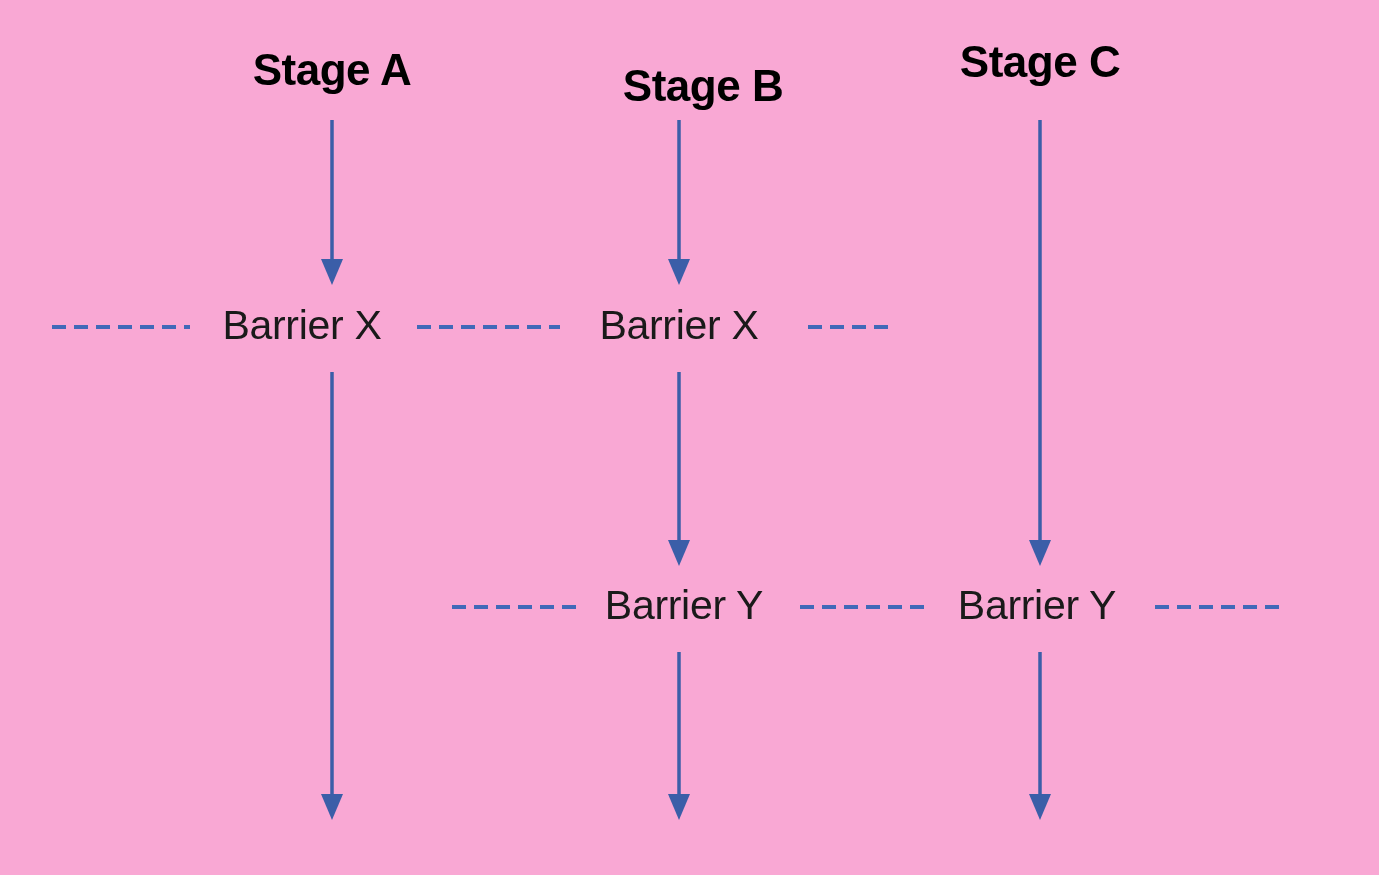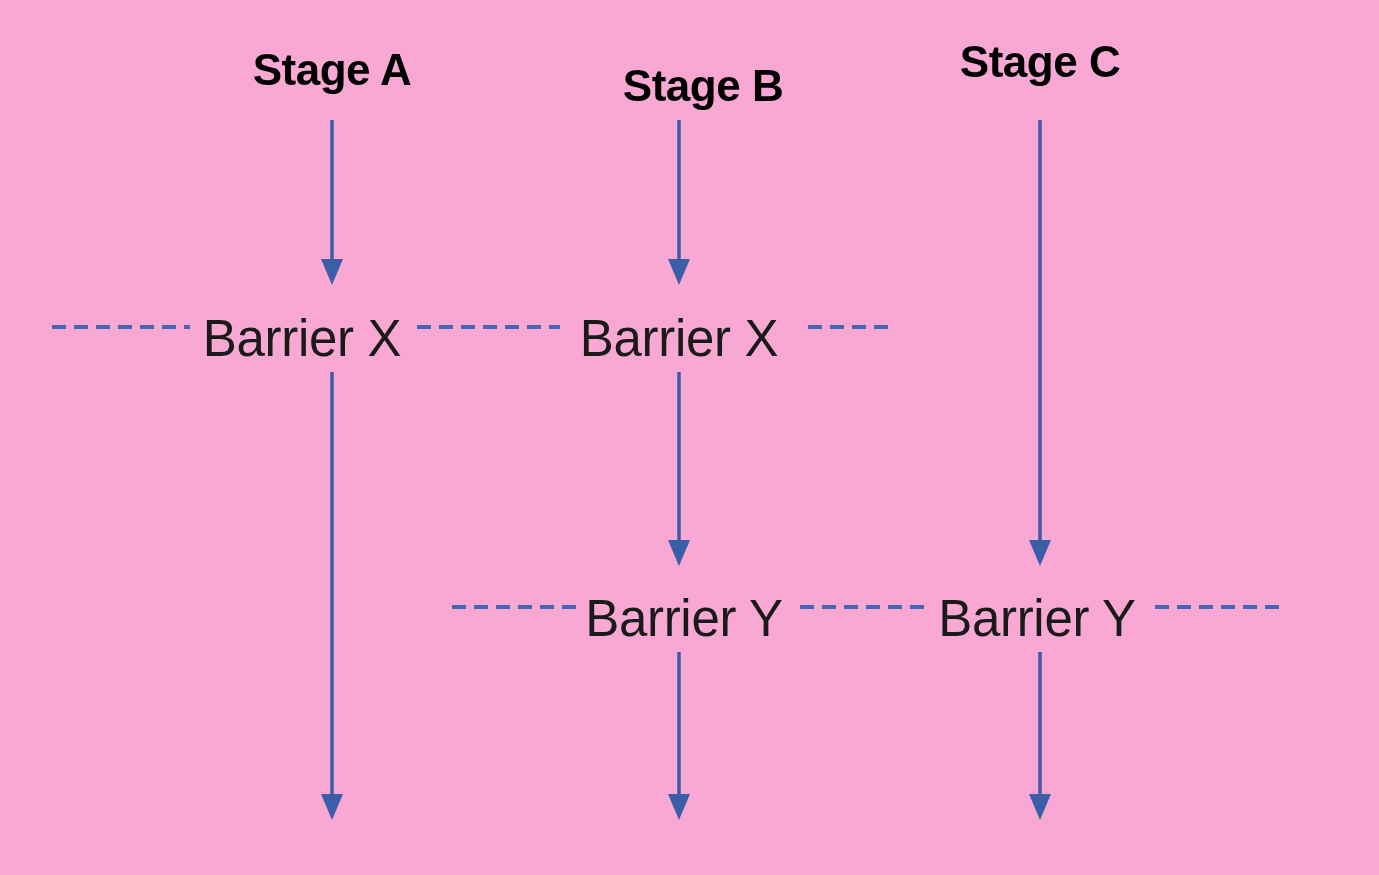--- a/index.html
+++ b/index.html
@@ -34,27 +34,26 @@
     line-height: 1;
     color: #000000;
     white-space: nowrap;
     transform: translateX(-50%);
     letter-spacing: -0.5px;
   }
   .barrier-label {
     position: absolute;
     font-family: "Liberation Sans", sans-serif;
     font-weight: normal;
-    font-size: 51px;
+    font-size: 41px;
     line-height: 1;
     color: #1a1a1a;
     white-space: nowrap;
     transform: translateX(-50%);
     letter-spacing: -0.3px;
-    margin-top: 8px;
   }
 </style>
 </head>
 <body>
 
 <div id="diagram-root" style="background: #f9a8d4;">
 
   <svg id="diagram-svg" viewBox="0 0 1379 875" xmlns="http://www.w3.org/2000/svg">
 
     <g id="arrows-group">

